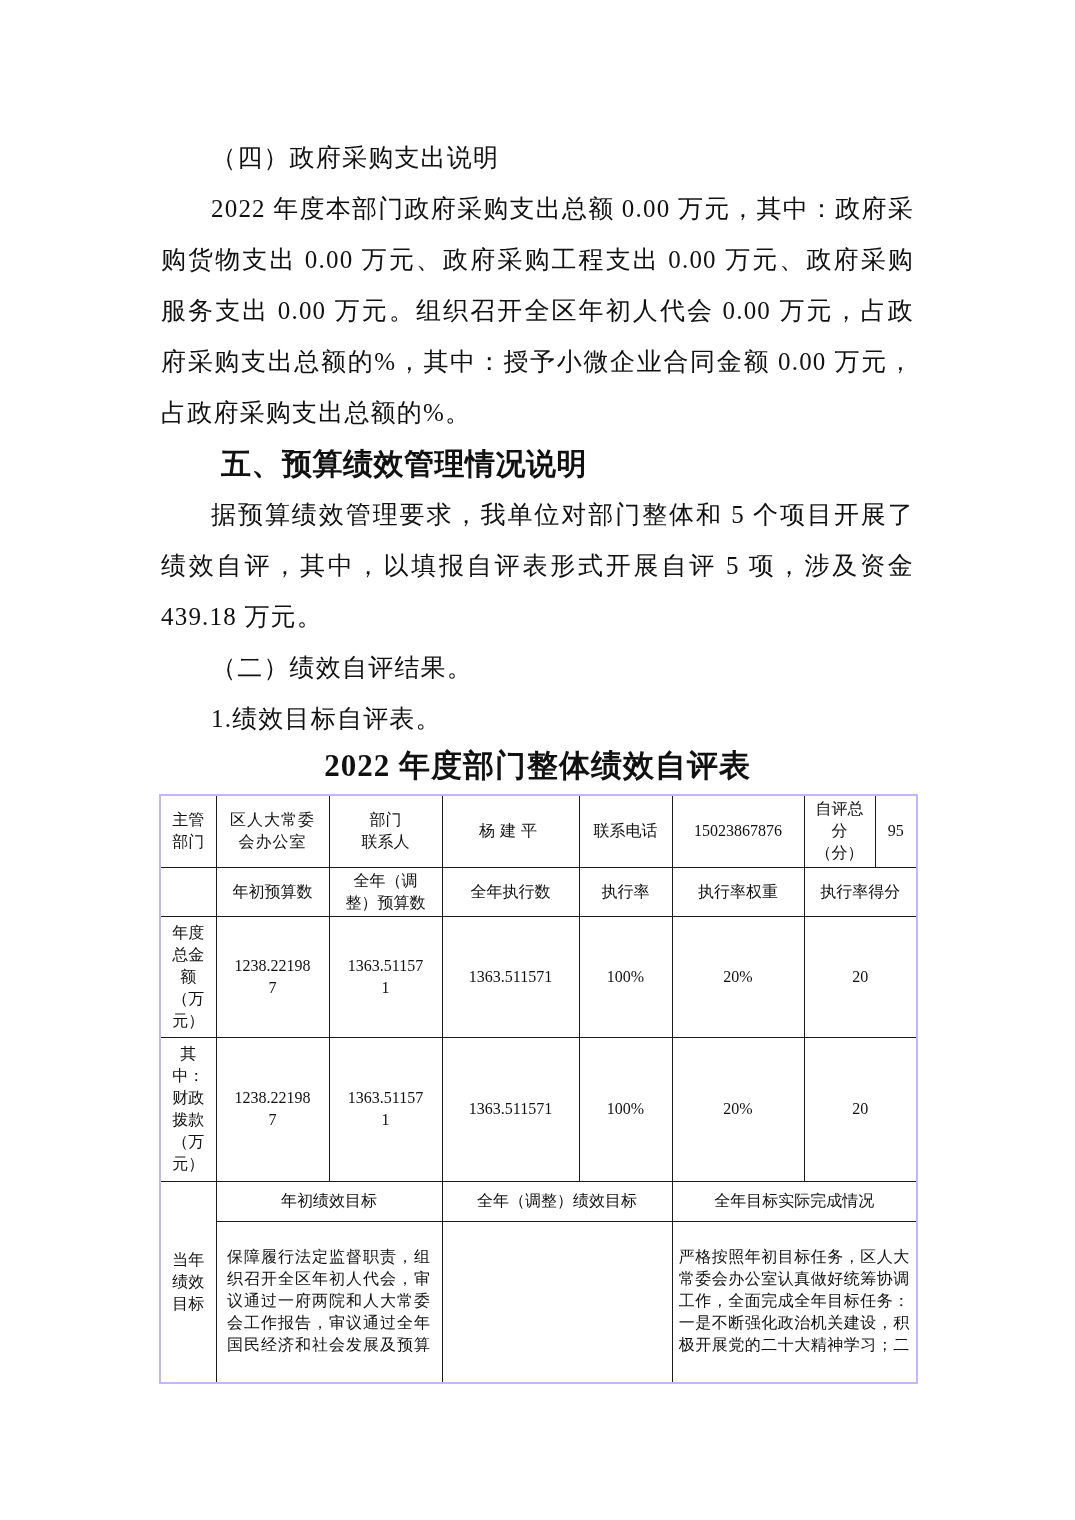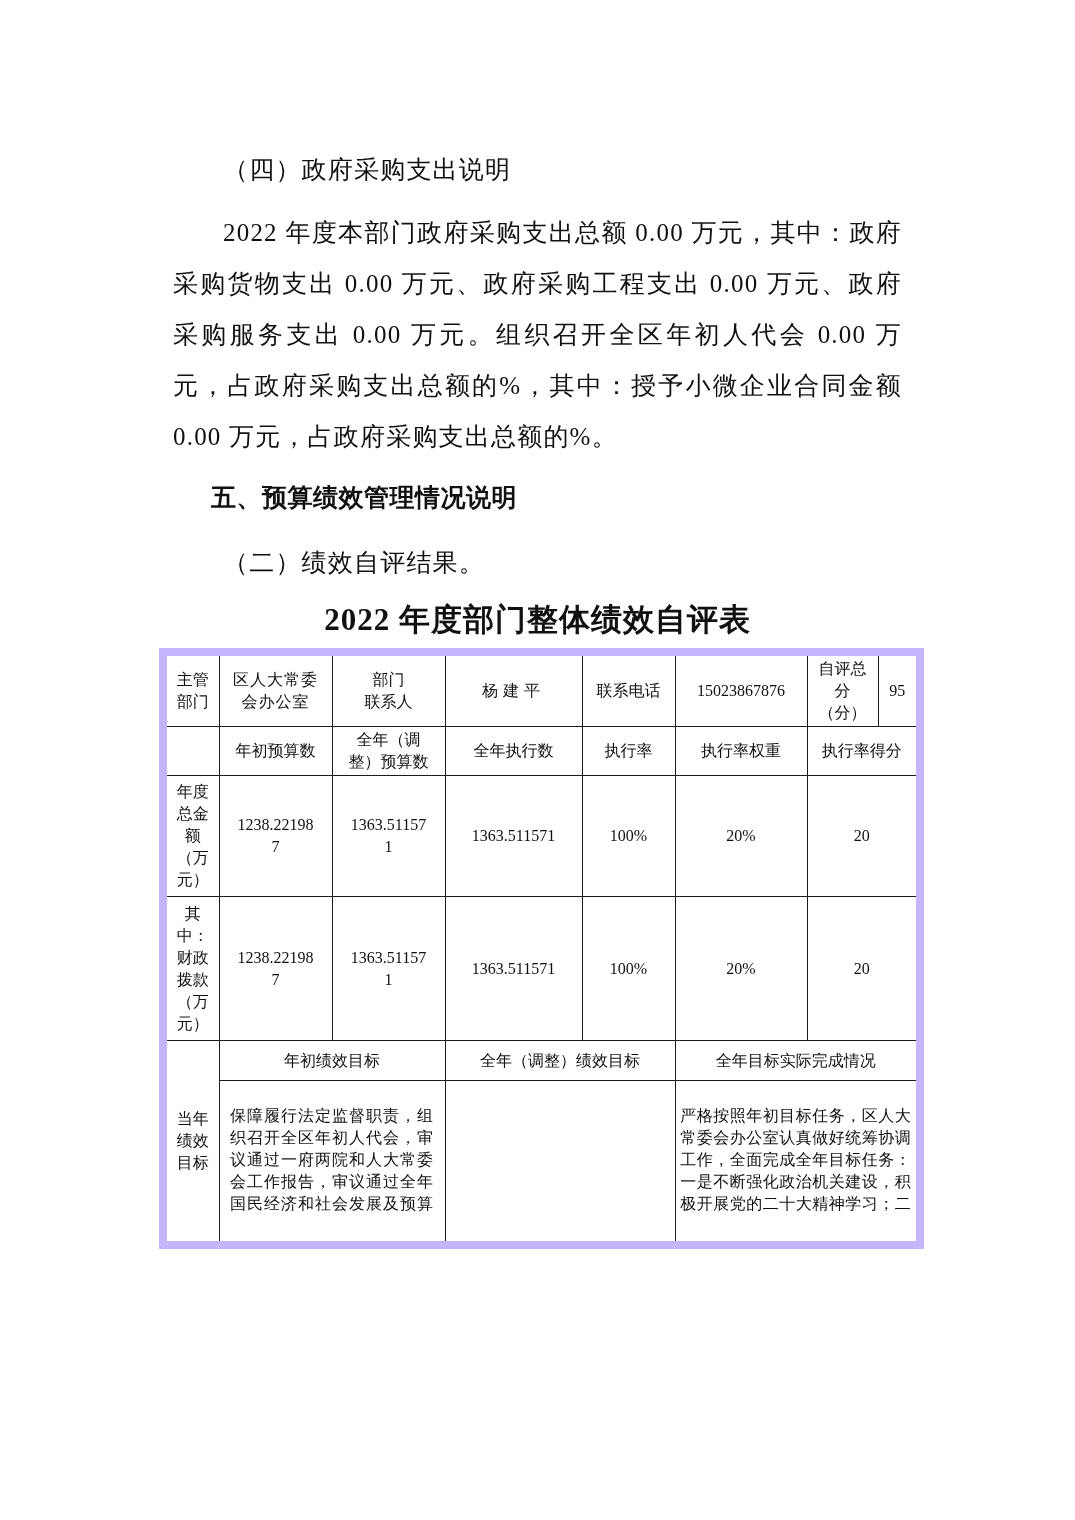--- a/index.html
+++ b/index.html
@@ -13,50 +13,50 @@
     overflow:hidden;
     box-sizing:border-box;
   }
   .content {
     box-sizing:border-box;
     width:753px;
     margin:0 auto;
     padding-top:132px;
   }
   p.body {
-    margin:12px;
+    margin:0;
     font-size:25px;
     line-height:51px;
     letter-spacing:1.2px;
     text-align:justify;
     text-indent:2em;
   }
   p.heading {
     margin:0;
-    font-family:Liberation Mono, monospace;
+    font-family:Liberation Serif, serif;
     font-weight:bold;
-    font-size:25px;
+    font-size:30px;
     line-height:51px;
     letter-spacing:0.5px;
     text-indent:2em;
   }
   h2.table-title {
     margin:2px 0 8px 0;
     font-size:31px;
     font-weight:bold;
     line-height:40px;
     text-align:center;
     letter-spacing:1px;
   }
   table.perf {
     border-collapse:collapse;
     table-layout:fixed;
     width:757px;
     margin:2px 0 0 -2px;
-    border:8px solid #c4b5fd;
+    border:2px solid #c4b5fd;
   }
   table.perf td {
     border:1px solid #1c1c1c;
     font-size:16px;
     line-height:22px;
     text-align:center;
     vertical-align:middle;
     padding:2px 4px;
     white-space:pre-line;
     overflow:hidden;
@@ -80,21 +80,23 @@
 </style>
 </head>
 <body>
 
 <div class="page">
   <div class="content">
 
     <p class="body">（四）政府采购支出说明</p>
     <p class="body">2022 年度本部门政府采购支出总额 0.00 万元，其中：政府采购货物支出 0.00 万元、政府采购工程支出 0.00 万元、政府采购服务支出 0.00 万元。组织召开全区年初人代会 0.00 万元，占政府采购支出总额的%，其中：授予小微企业合同金额 0.00 万元，占政府采购支出总额的%。</p>
     <p class="heading">五、预算绩效管理情况说明</p>
+    <p class="body">据预算绩效管理要求，我单位对部门整体和 5 个项目开展了绩效自评，其中，以填报自评表形式开展自评 5 项，涉及资金 439.18 万元。</p>
     <p class="body">（二）绩效自评结果。</p>
+    <p class="body">1.绩效目标自评表。</p>
 
     <h2 class="table-title">2022 年度部门整体绩效自评表</h2>
 
     <table class="perf">
       <colgroup>
         <col style="width:56px">
           <col style="width:113px">
           <col style="width:113px">
           <col style="width:137px">
         <col style="width:93px">

